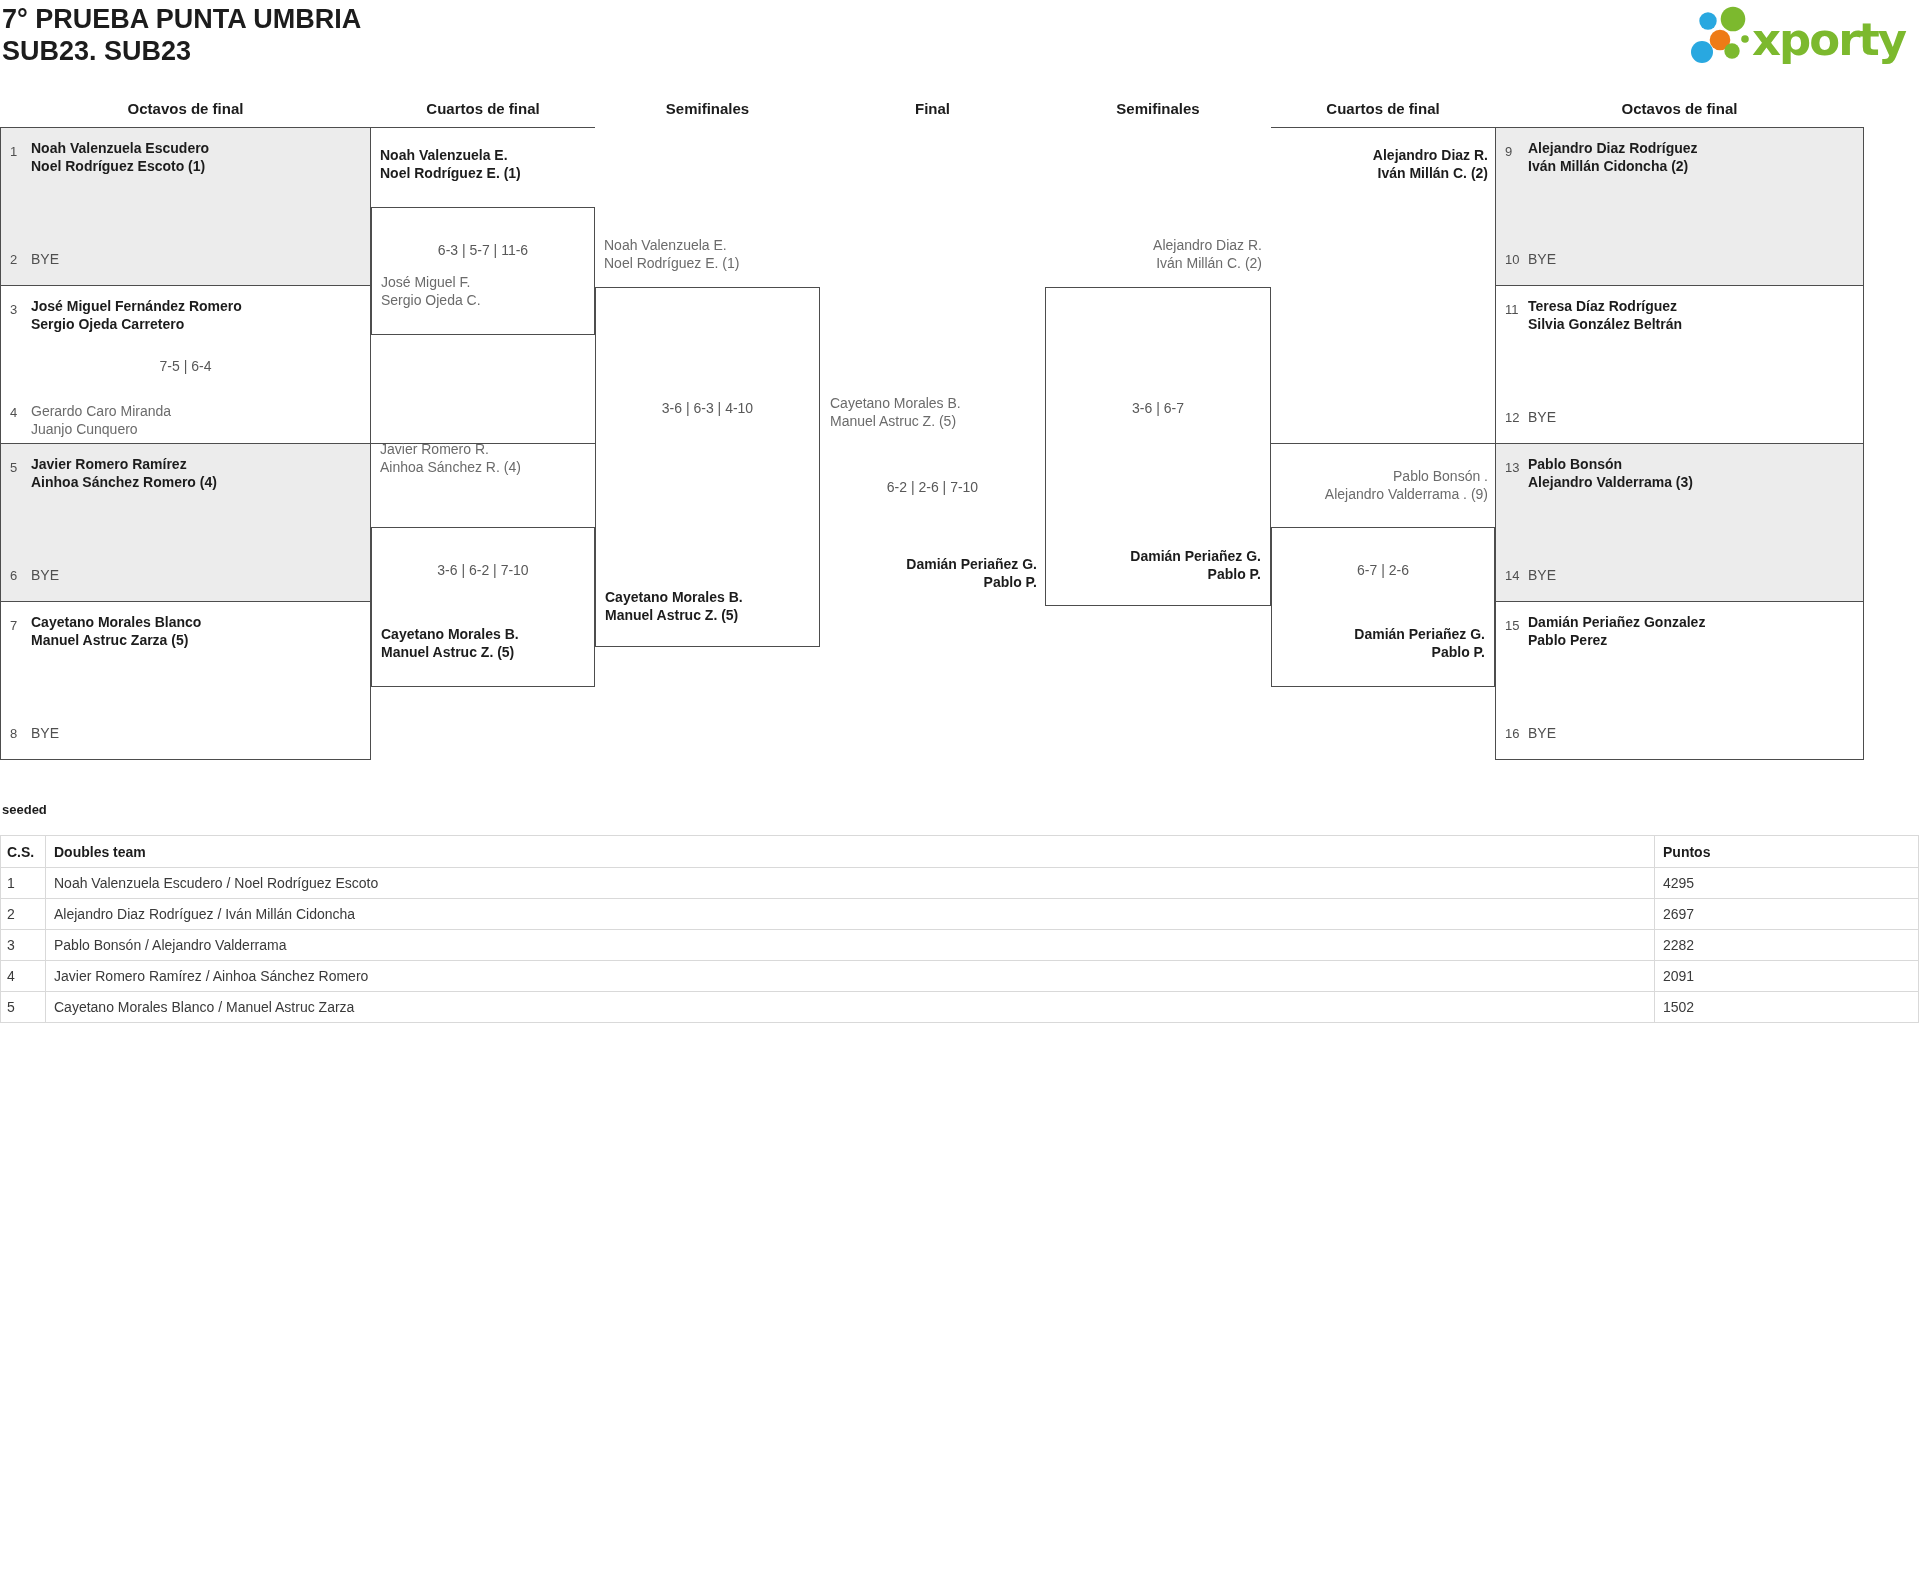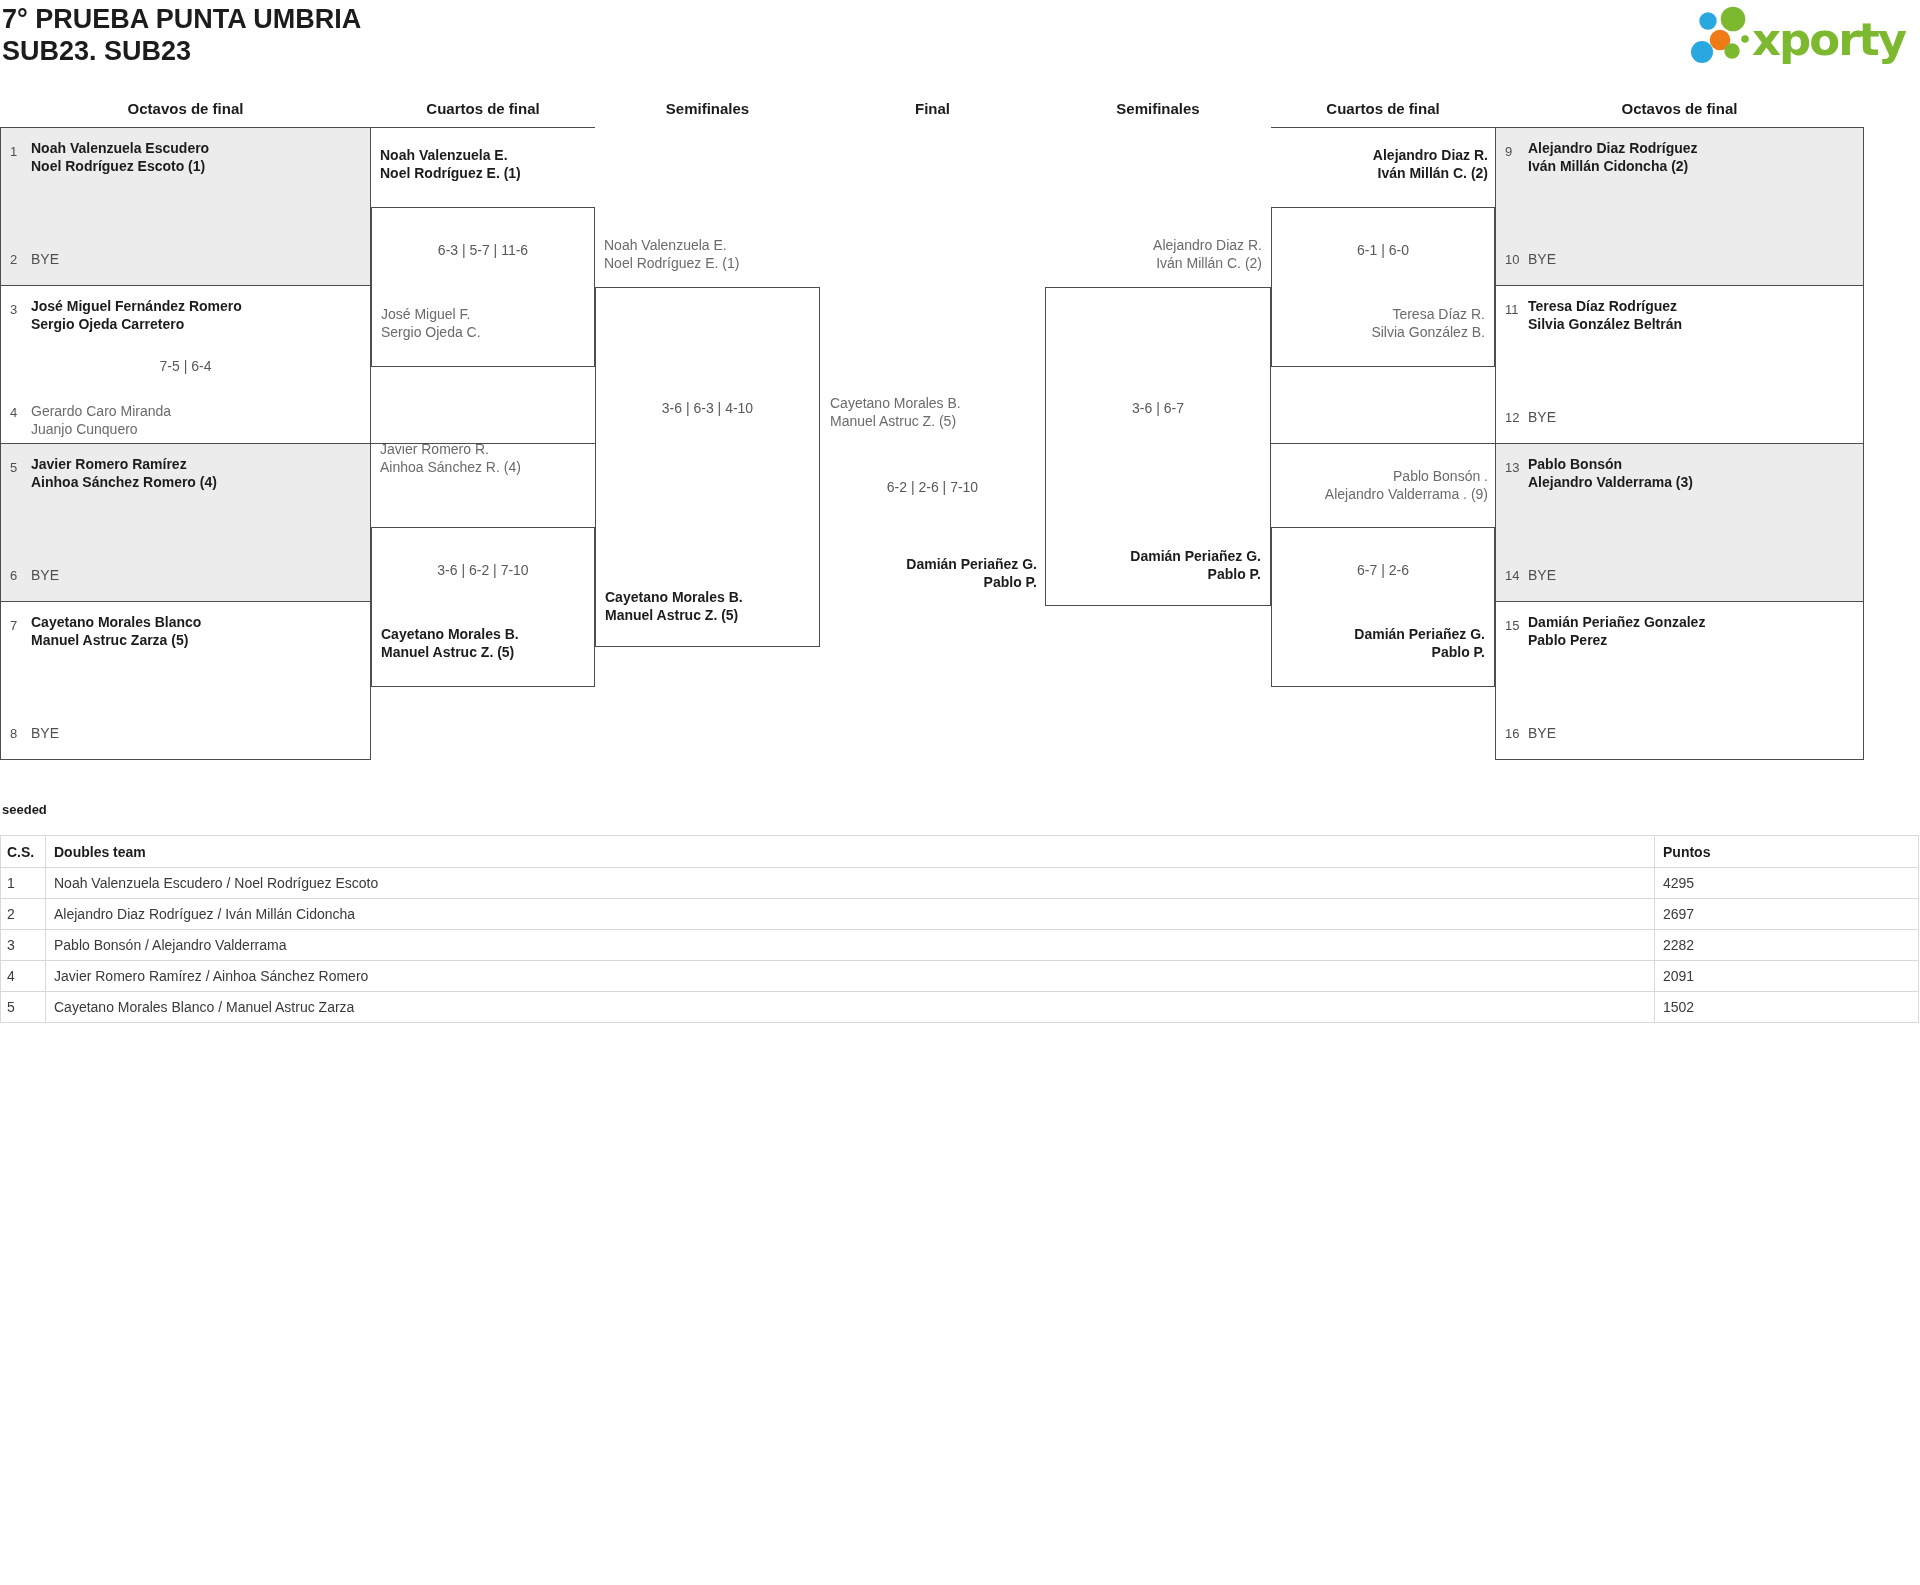--- a/index.html
+++ b/index.html
@@ -134,21 +134,21 @@
     </div>
     <div class="num" style="bottom:18px">16</div>
     <div class="bye" style="left:32px;bottom:18px">BYE</div>
   </div>
 
   <div class="slotline" style="left:371px;top:127px;width:224px"></div>
   <div class="team" style="left:380px;top:146px">
     <div>Noah Valenzuela E.</div>
     <div>Noel Rodríguez E. (1)</div>
   </div>
-  <div class="mbox" style="left:371px;top:207px;width:224px;height:160px">
+  <div class="mbox" style="left:371px;top:207px;width:224px;height:128px">
     <div class="score" style="top:34px">6-3 | 5-7 | 11-6</div>
     <div class="team lose" style="left:9px;bottom:25px">
       <div>José Miguel F.</div>
       <div>Sergio Ojeda C.</div>
     </div>
   </div>
 
   <div class="slotline" style="left:371px;top:443px;width:224px"></div>
   <div class="team lose" style="left:380px;top:440px">
     <div>Javier Romero R.</div>
@@ -159,27 +159,20 @@
     <div class="team" style="left:9px;bottom:25px">
       <div>Cayetano Morales B.</div>
       <div>Manuel Astruc Z. (5)</div>
     </div>
   </div>
 
   <div class="slotline" style="left:1271px;top:127px;width:224px"></div>
   <div class="team tar" style="left:1278px;top:146px;width:210px">
     <div>Alejandro Diaz R.</div>
     <div>Iván Millán C. (2)</div>
-  </div>
-  <div class="mbox" style="left:1271px;top:207px;width:224px;height:160px">
-    <div class="score" style="top:34px">6-1 | 6-0</div>
-    <div class="team lose tar" style="right:9px;bottom:25px">
-      <div>Teresa Díaz R.</div>
-      <div>Silvia González B.</div>
-    </div>
   </div>
 
   <div class="slotline" style="left:1271px;top:443px;width:224px"></div>
   <div class="team lose tar" style="left:1278px;top:467px;width:210px">
     <div>Pablo Bonsón .</div>
     <div>Alejandro Valderrama . (9)</div>
   </div>
   <div class="mbox" style="left:1271px;top:527px;width:224px;height:160px">
     <div class="score" style="top:34px">6-7 | 2-6</div>
     <div class="team tar" style="right:9px;bottom:25px">

